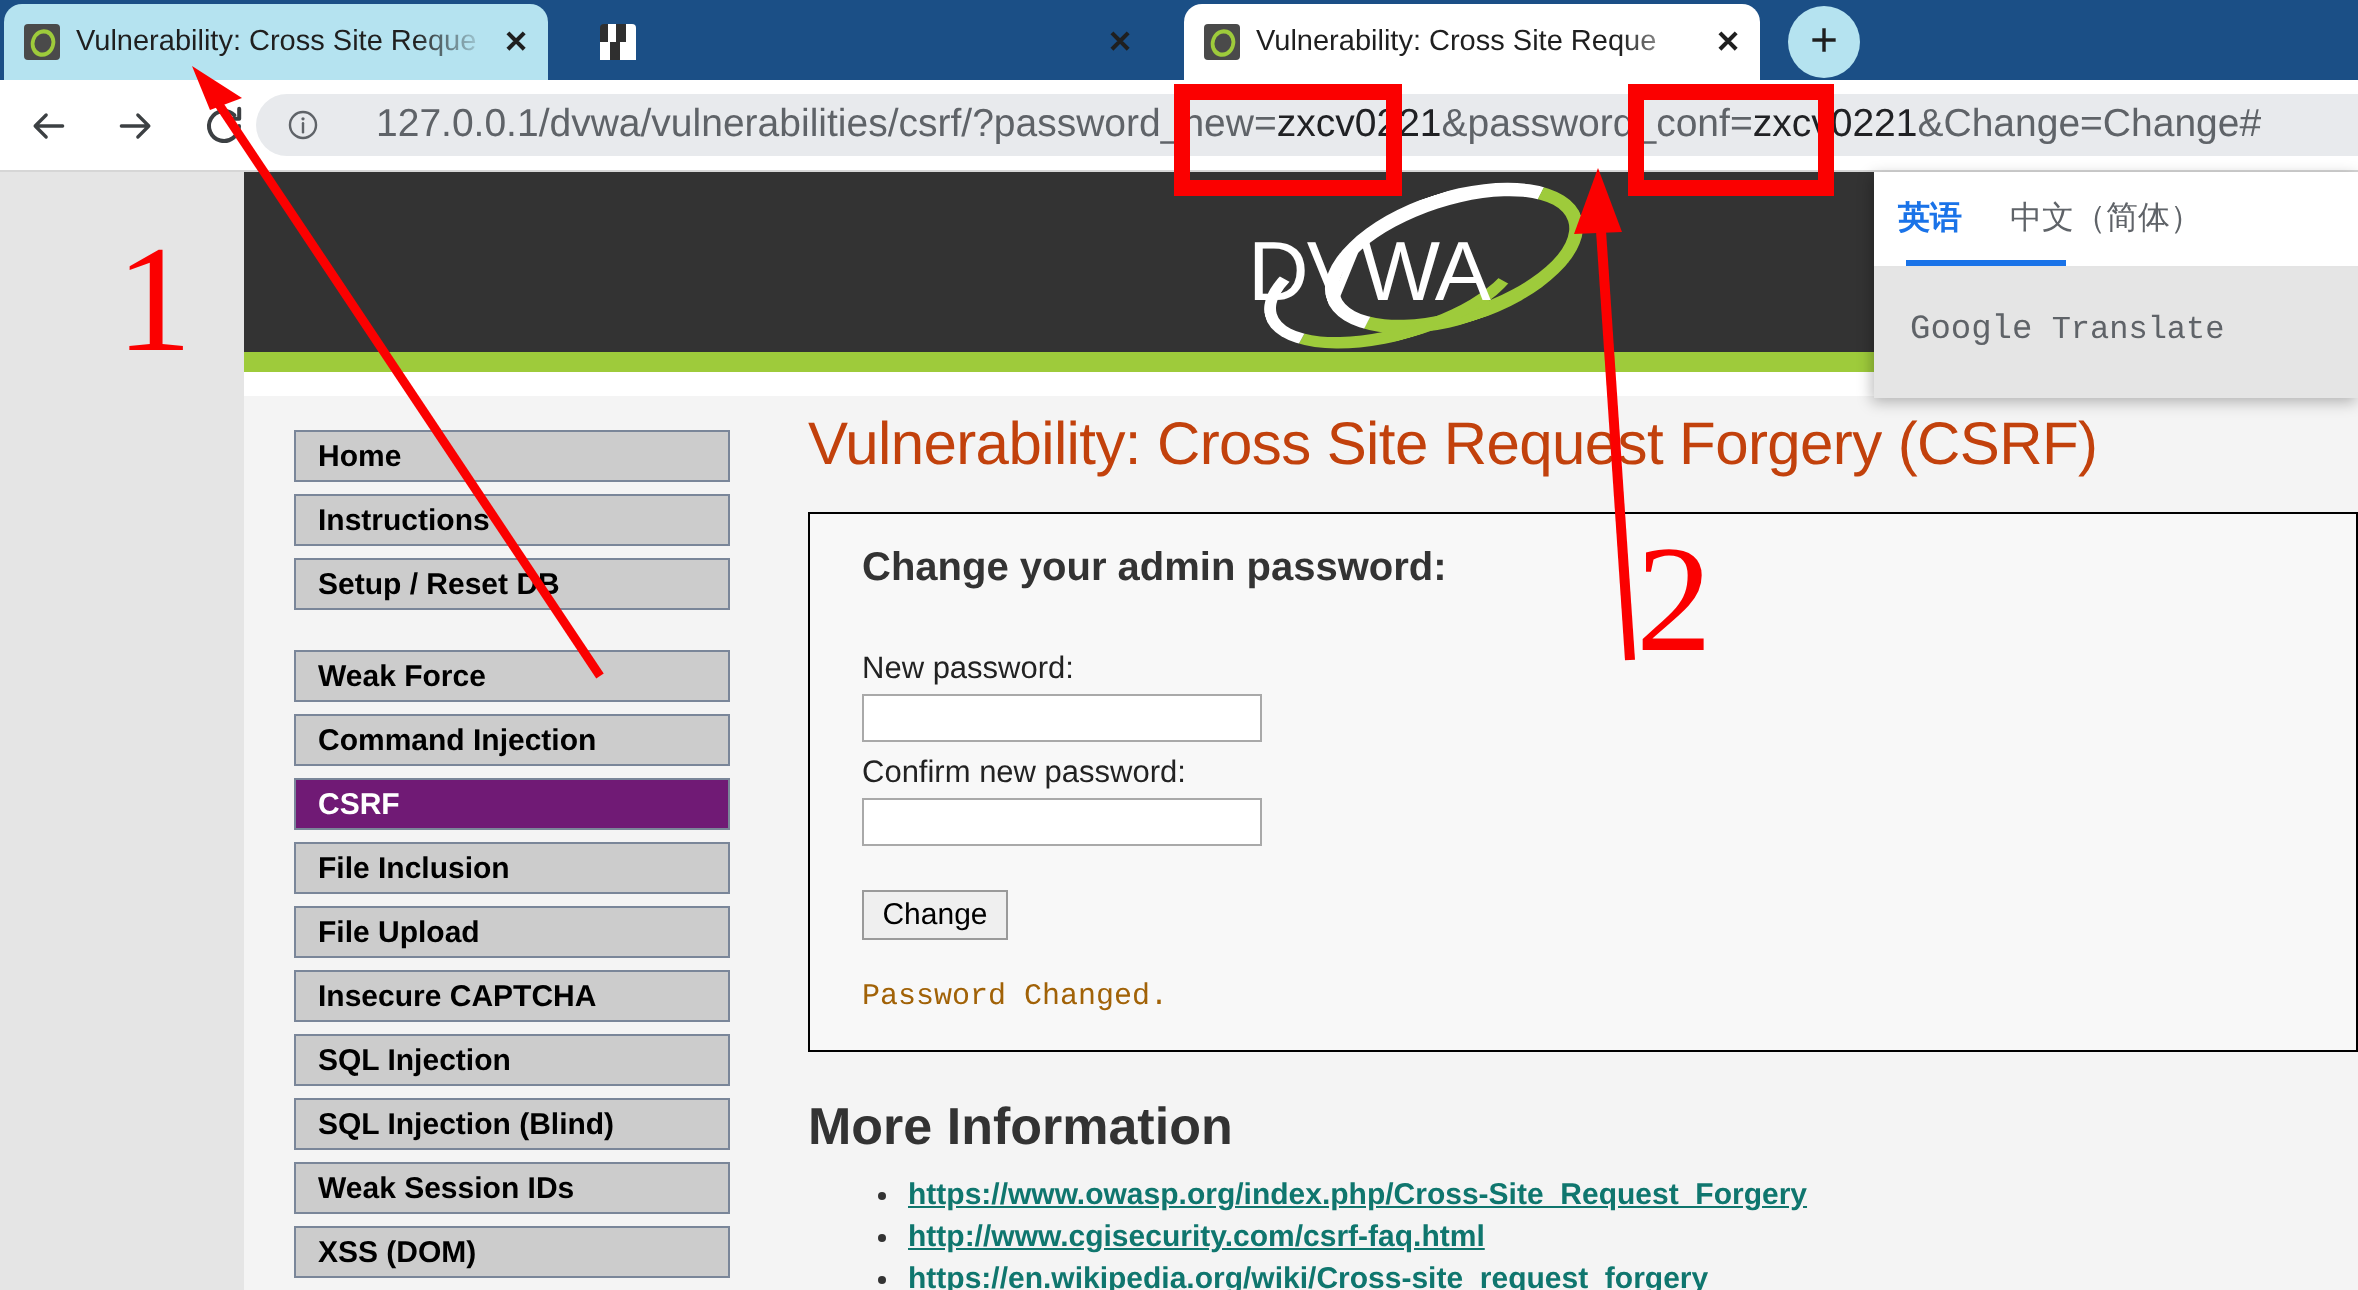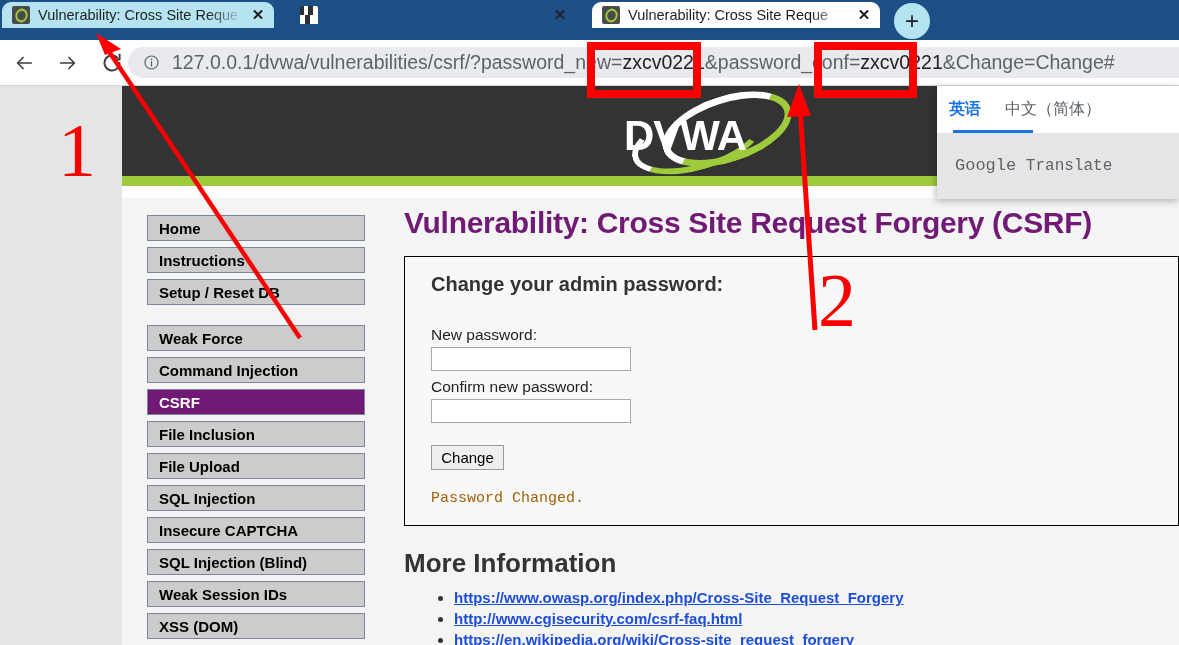--- a/index.html
+++ b/index.html
@@ -10,21 +10,21 @@
     background: #ffffff;
   }
   #root { position: relative; width: 1179px; height: 645px; overflow: hidden; }
 
   
   .tabstrip {
     position: absolute; left: 0; top: 0; width: 1179px; height: 40px;
     background: #1b4f86;
   }
   .tab {
-    position: absolute; top: 2px; height: 26px;
+    position: absolute; top: 2px; height: 38px;
     border-radius: 9px 9px 0 0;
     display: flex; align-items: center;
     padding: 0 6px 0 10px;
   }
   .tab.active-blue { background: #b5e3f0; }
   .tab.active-white { background: #ffffff; }
   .tab .favicon {
     width: 18px; height: 18px; flex: 0 0 18px; margin-right: 8px;
     border-radius: 2px; position: relative;
   }
@@ -82,21 +82,21 @@
     background: #ffffff; display: flex; align-items: center;
   }
   .navbtn {
     width: 40px; height: 40px; margin-left: 4px;
     display: flex; align-items: center; justify-content: center;
     color: #3c4043;
   }
   .omnibox {
     position: absolute; left: 128px; top: 47px; right: 0; height: 31px;
     background: #e8eaed; border-radius: 16px 0 0 16px;
-    display: flex; align-items: center; padding-left: 12px;
+    display: flex; align-items: center; padding-left: 12px; gap: 16px;
   }
   .omnibox .infoicon {
     flex: 0 0 22px; width: 22px; height: 22px;
     display: flex; align-items: center; justify-content: center;
     color: #5f6368;
   }
   .urltext {
     margin-left: 10px; font-size: 19.5px; color: #202124;
     white-space: nowrap; font-family: "Liberation Sans", sans-serif;
   }
@@ -131,21 +131,21 @@
   }
   .logo .swoosh2 {
     position: absolute; left: 28px; top: 16px; width: 134px; height: 60px;
     border-radius: 50%;
     border: 6px solid transparent;
     border-bottom-color: #9ecb3b; border-left-color: #ffffff;
     transform: rotate(-16deg);
   }
   .logo .wordmark {
     position: absolute; left: 22px; top: 18px;
-    font-size: 42px; font-weight: bold; color: #ffffff;
+    font-size: 42px; font-weight: normal; color: #ffffff;
     letter-spacing: -1px; font-family: "Liberation Sans", sans-serif;
   }
   .greenbar {
     position: absolute; left: 0; top: 90px; width: 1057px; height: 10px; background: #9ecb3b;
   }
   .body-area {
     position: absolute; left: 0; top: 112px; width: 1057px; height: 459px;
     background: #f4f4f4;
   }
 
@@ -156,21 +156,21 @@
     height: 26px; margin-bottom: 6px;
     background: #cccccc; border: 1px solid #7a8699;
     display: flex; align-items: center; padding-left: 11px;
     font-size: 15px; font-weight: bold; color: #000000;
   }
   .menu-item.selected { background: #701a75; color: #ffffff; border-color: #7a8699; }
 
   
   .content { position: absolute; left: 282px; top: 8px; width: 775px; }
   .page-title {
-    font-size: 30px; font-weight: bold; color: #701a75;
+    font-size: 30px; font-weight: normal; color: #c2410c;
     letter-spacing: -0.3px; white-space: nowrap;
   }
   .vuln-box {
     margin-top: 16px; border: 1px solid #000000; background: #f8f8f8;
     padding: 16px 0 18px 26px; width: 775px;
   }
   .vuln-box h3 {
     font-size: 20px; font-weight: bold; color: #333333; margin-bottom: 30px;
   }
   .field-label { font-size: 15.5px; color: #222222; margin-bottom: 3px; }
@@ -189,21 +189,21 @@
     margin-top: 20px; font-family: "Liberation Mono", monospace;
     font-size: 15px; color: #a16207;
   }
   .more-info-title {
     margin-top: 22px; font-size: 26px; font-weight: bold; color: #333333;
   }
   .more-list { margin-top: 10px; padding-left: 50px; }
   .more-list li { margin-bottom: 3px; }
   .more-list li::marker { color: #333333; }
   .more-list a {
-    color: #1d4ed8; font-size: 15px; font-weight: bold;
+    color: #0f766e; font-size: 15px; font-weight: bold;
     text-decoration: underline; font-family: "Liberation Sans", sans-serif;
   }
 
   
   .translate-popup {
     position: absolute; left: 937px; top: 86px; width: 242px; height: 113px;
     background: #e5e5e5; box-shadow: -1px 2px 7px rgba(0,0,0,.28);
   }
   .tp-tabs {
     height: 48px; background: #ffffff; display: flex; align-items: center;
@@ -336,24 +336,24 @@
             <div class="menu-item selected">
                 <span>CSRF</span>
               </div>
             <div class="menu-item">
                 <span>File Inclusion</span>
               </div>
             <div class="menu-item">
                 <span>File Upload</span>
               </div>
             <div class="menu-item">
+                <span>Insecure CAPTCHA</span>
+              </div>
+            <div class="menu-item">
                 <span>SQL Injection</span>
-              </div>
-            <div class="menu-item">
-                <span>Insecure CAPTCHA</span>
               </div>
             <div class="menu-item">
                 <span>SQL Injection (Blind)</span>
               </div>
             <div class="menu-item">
                 <span>Weak Session IDs</span>
               </div>
             <div class="menu-item">
                 <span>XSS (DOM)</span>
               </div>

